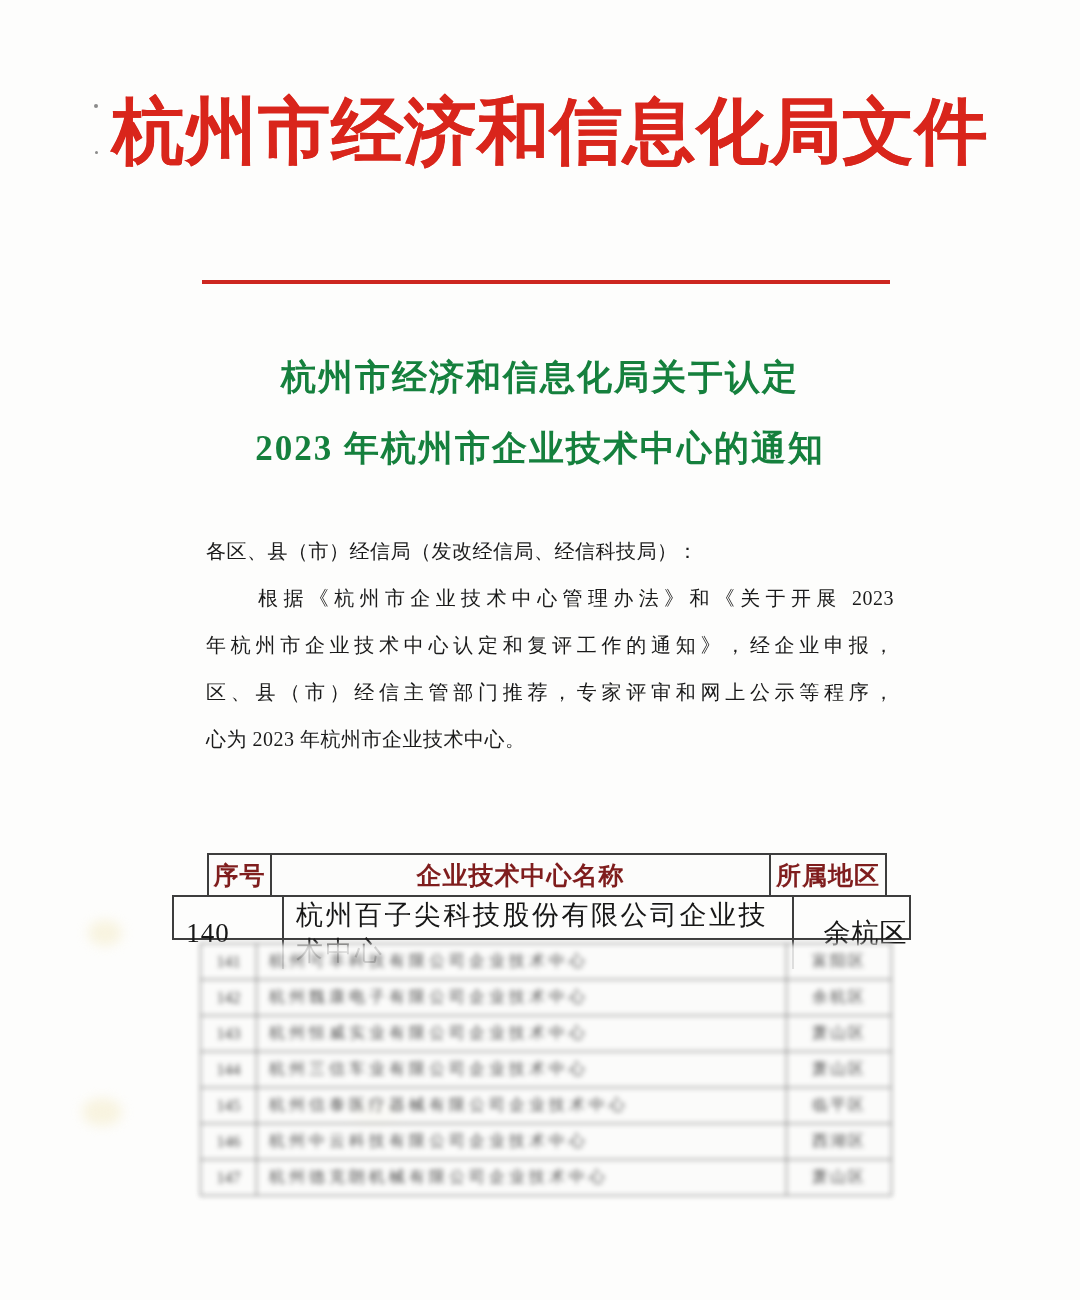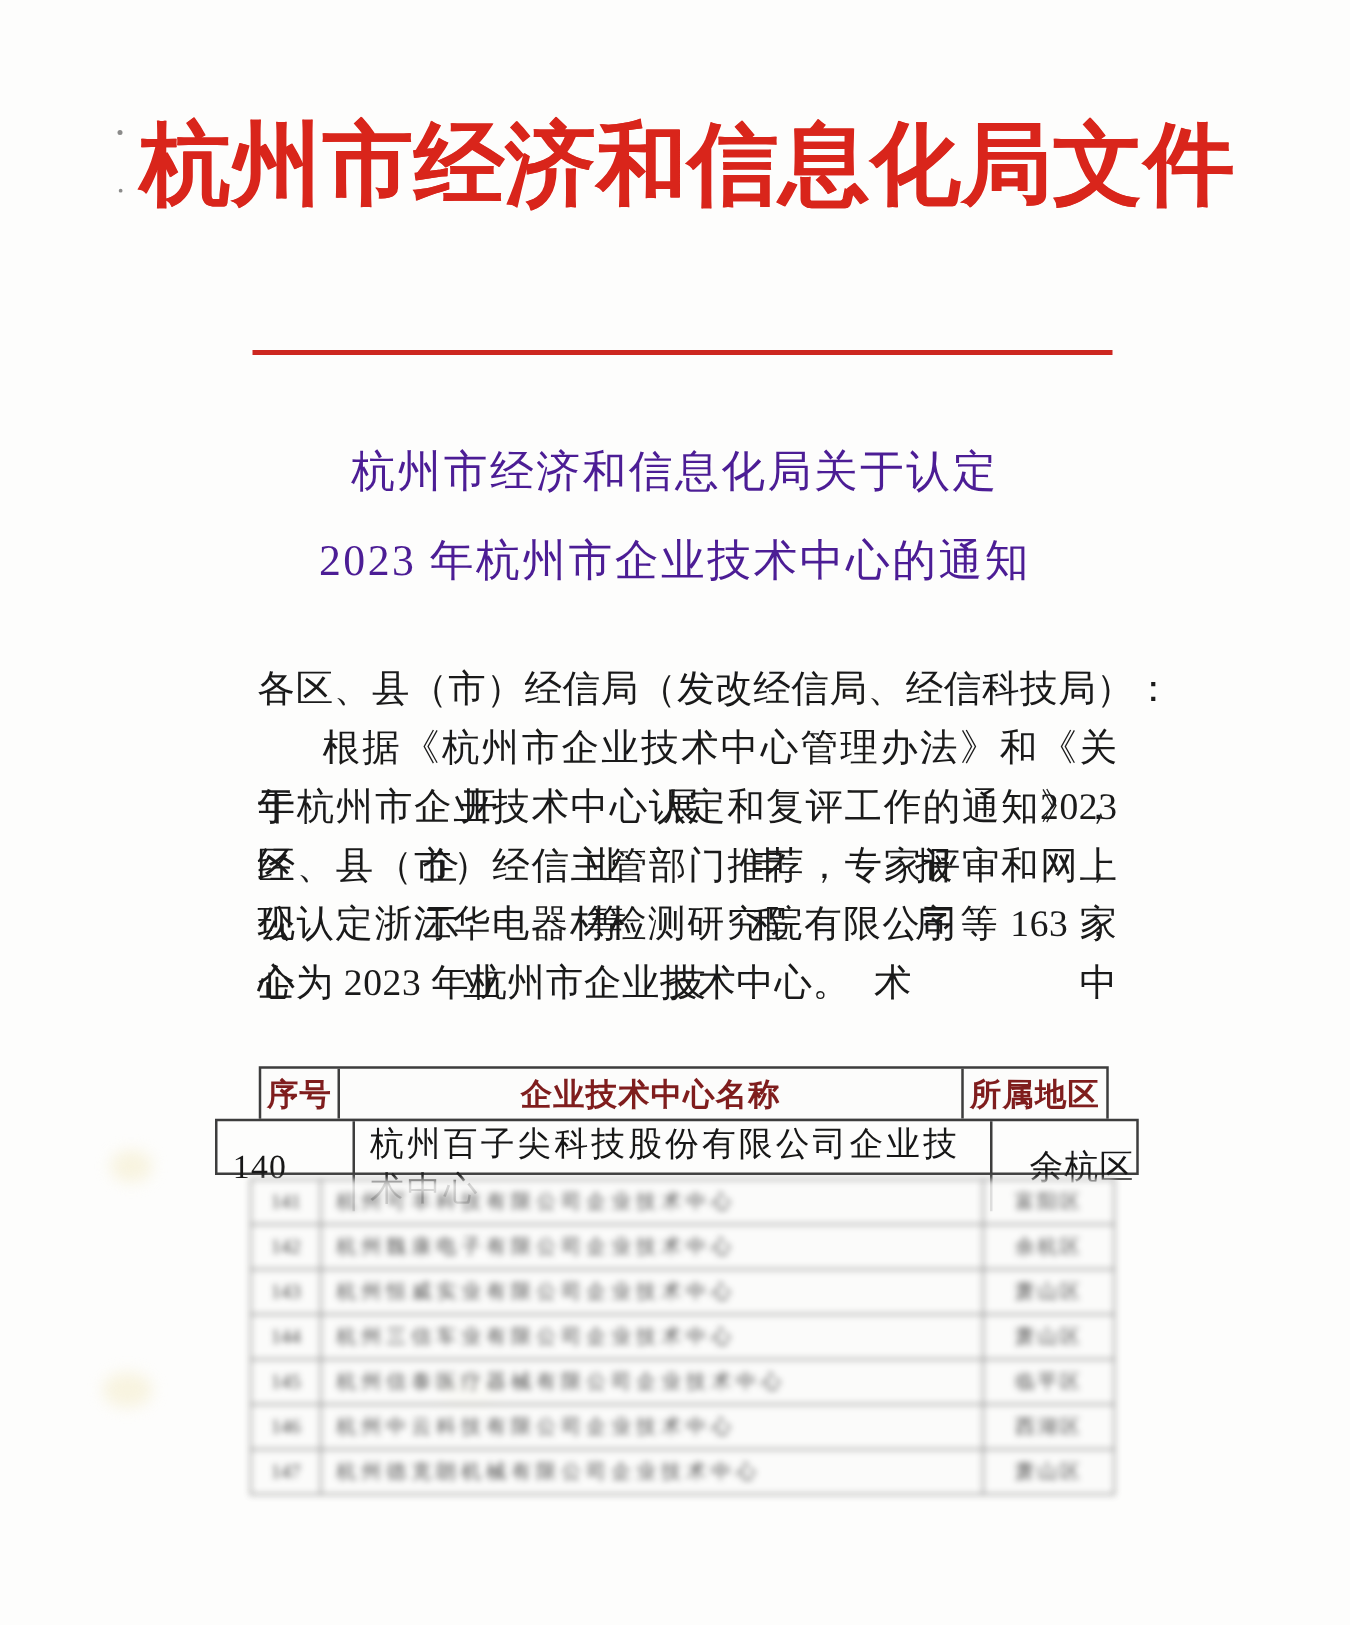--- a/index.html
+++ b/index.html
@@ -45,31 +45,31 @@
   .red-divider {
     position: absolute;
     left: 202px; width: 688px; top: 280px; height: 4px;
     background: #cd2720;
   }
 
   
   .doc-title { position: absolute; left: 120px; width: 840px; top: 356px; text-align: center; }
   .doc-title .line {
     font-size: 35px;
-    font-weight: 400;
+    font-weight: 700;
     letter-spacing: 2px;
-    color: #4c1d95;
+    color: #15803d;
     line-height: 44px;
   }
   .doc-title .line + .line { margin-top: 27px; }
 
   
   .body-block { position: absolute; left: 206px; width: 688px; top: 528px; }
   .body-line {
-    font-size: 30px;
+    font-size: 20px;
     line-height: 47px;
     height: 47px;
     color: #1a1a1a;
     letter-spacing: 0.5px;
     white-space: nowrap;
   }
   .body-line.fill { white-space: normal; text-align: justify; text-align-last: justify; }
   .body-line.indent { text-indent: 52px; }
 
   
@@ -151,21 +151,20 @@
   <div class="doc-title">
     <div class="line">杭州市经济和信息化局关于认定</div>
     <div class="line">2023 年杭州市企业技术中心的通知</div>
   </div>
 
   <div class="body-block">
     <div class="body-line">各区、县（市）经信局（发改经信局、经信科技局）：</div>
     <div class="body-line fill indent">根据《杭州市企业技术中心管理办法》和《关于开展 2023</div>
     <div class="body-line fill">年杭州市企业技术中心认定和复评工作的通知》，经企业申报，</div>
     <div class="body-line fill">区、县（市）经信主管部门推荐，专家评审和网上公示等程序，</div>
-    <div class="body-line fill">现认定浙江华电器材检测研究院有限公司等 163 家企业技术中</div>
     <div class="body-line">心为 2023 年杭州市企业技术中心。</div>
   </div>
 
   <div class="tbl-header">
     <div class="cell">序号</div>
     <div class="cell">企业技术中心名称</div>
     <div class="cell">所属地区</div>
   </div>
 
   <div class="row-main">

